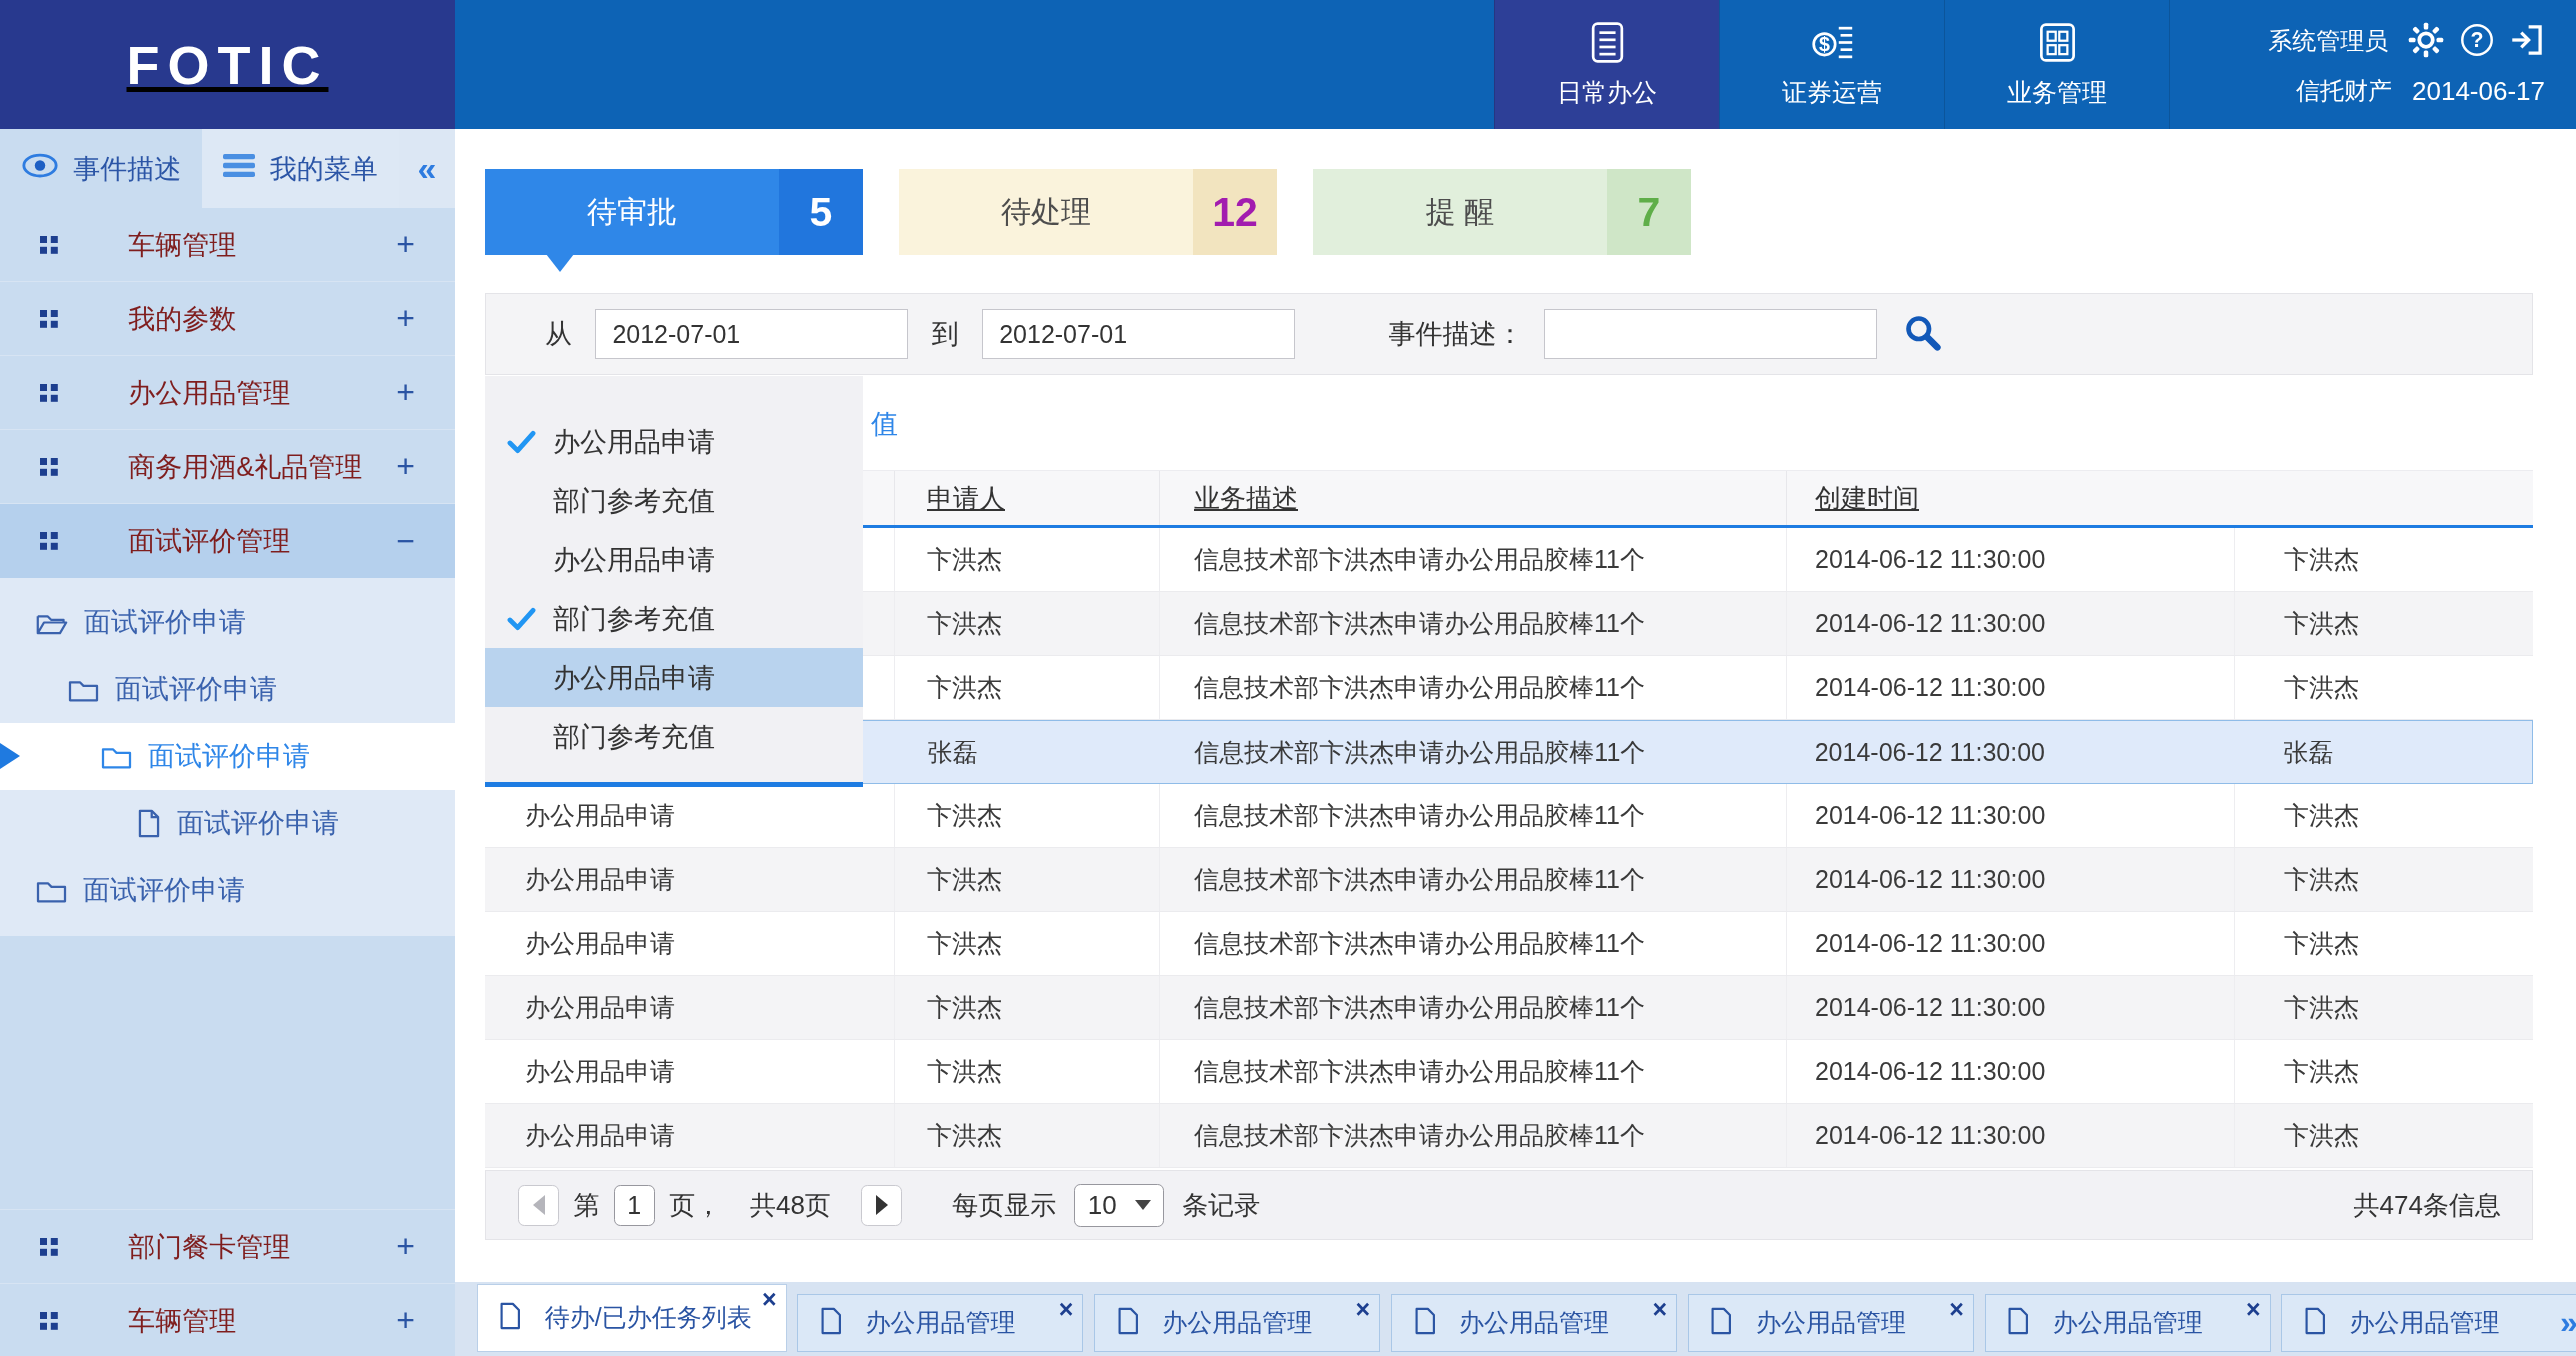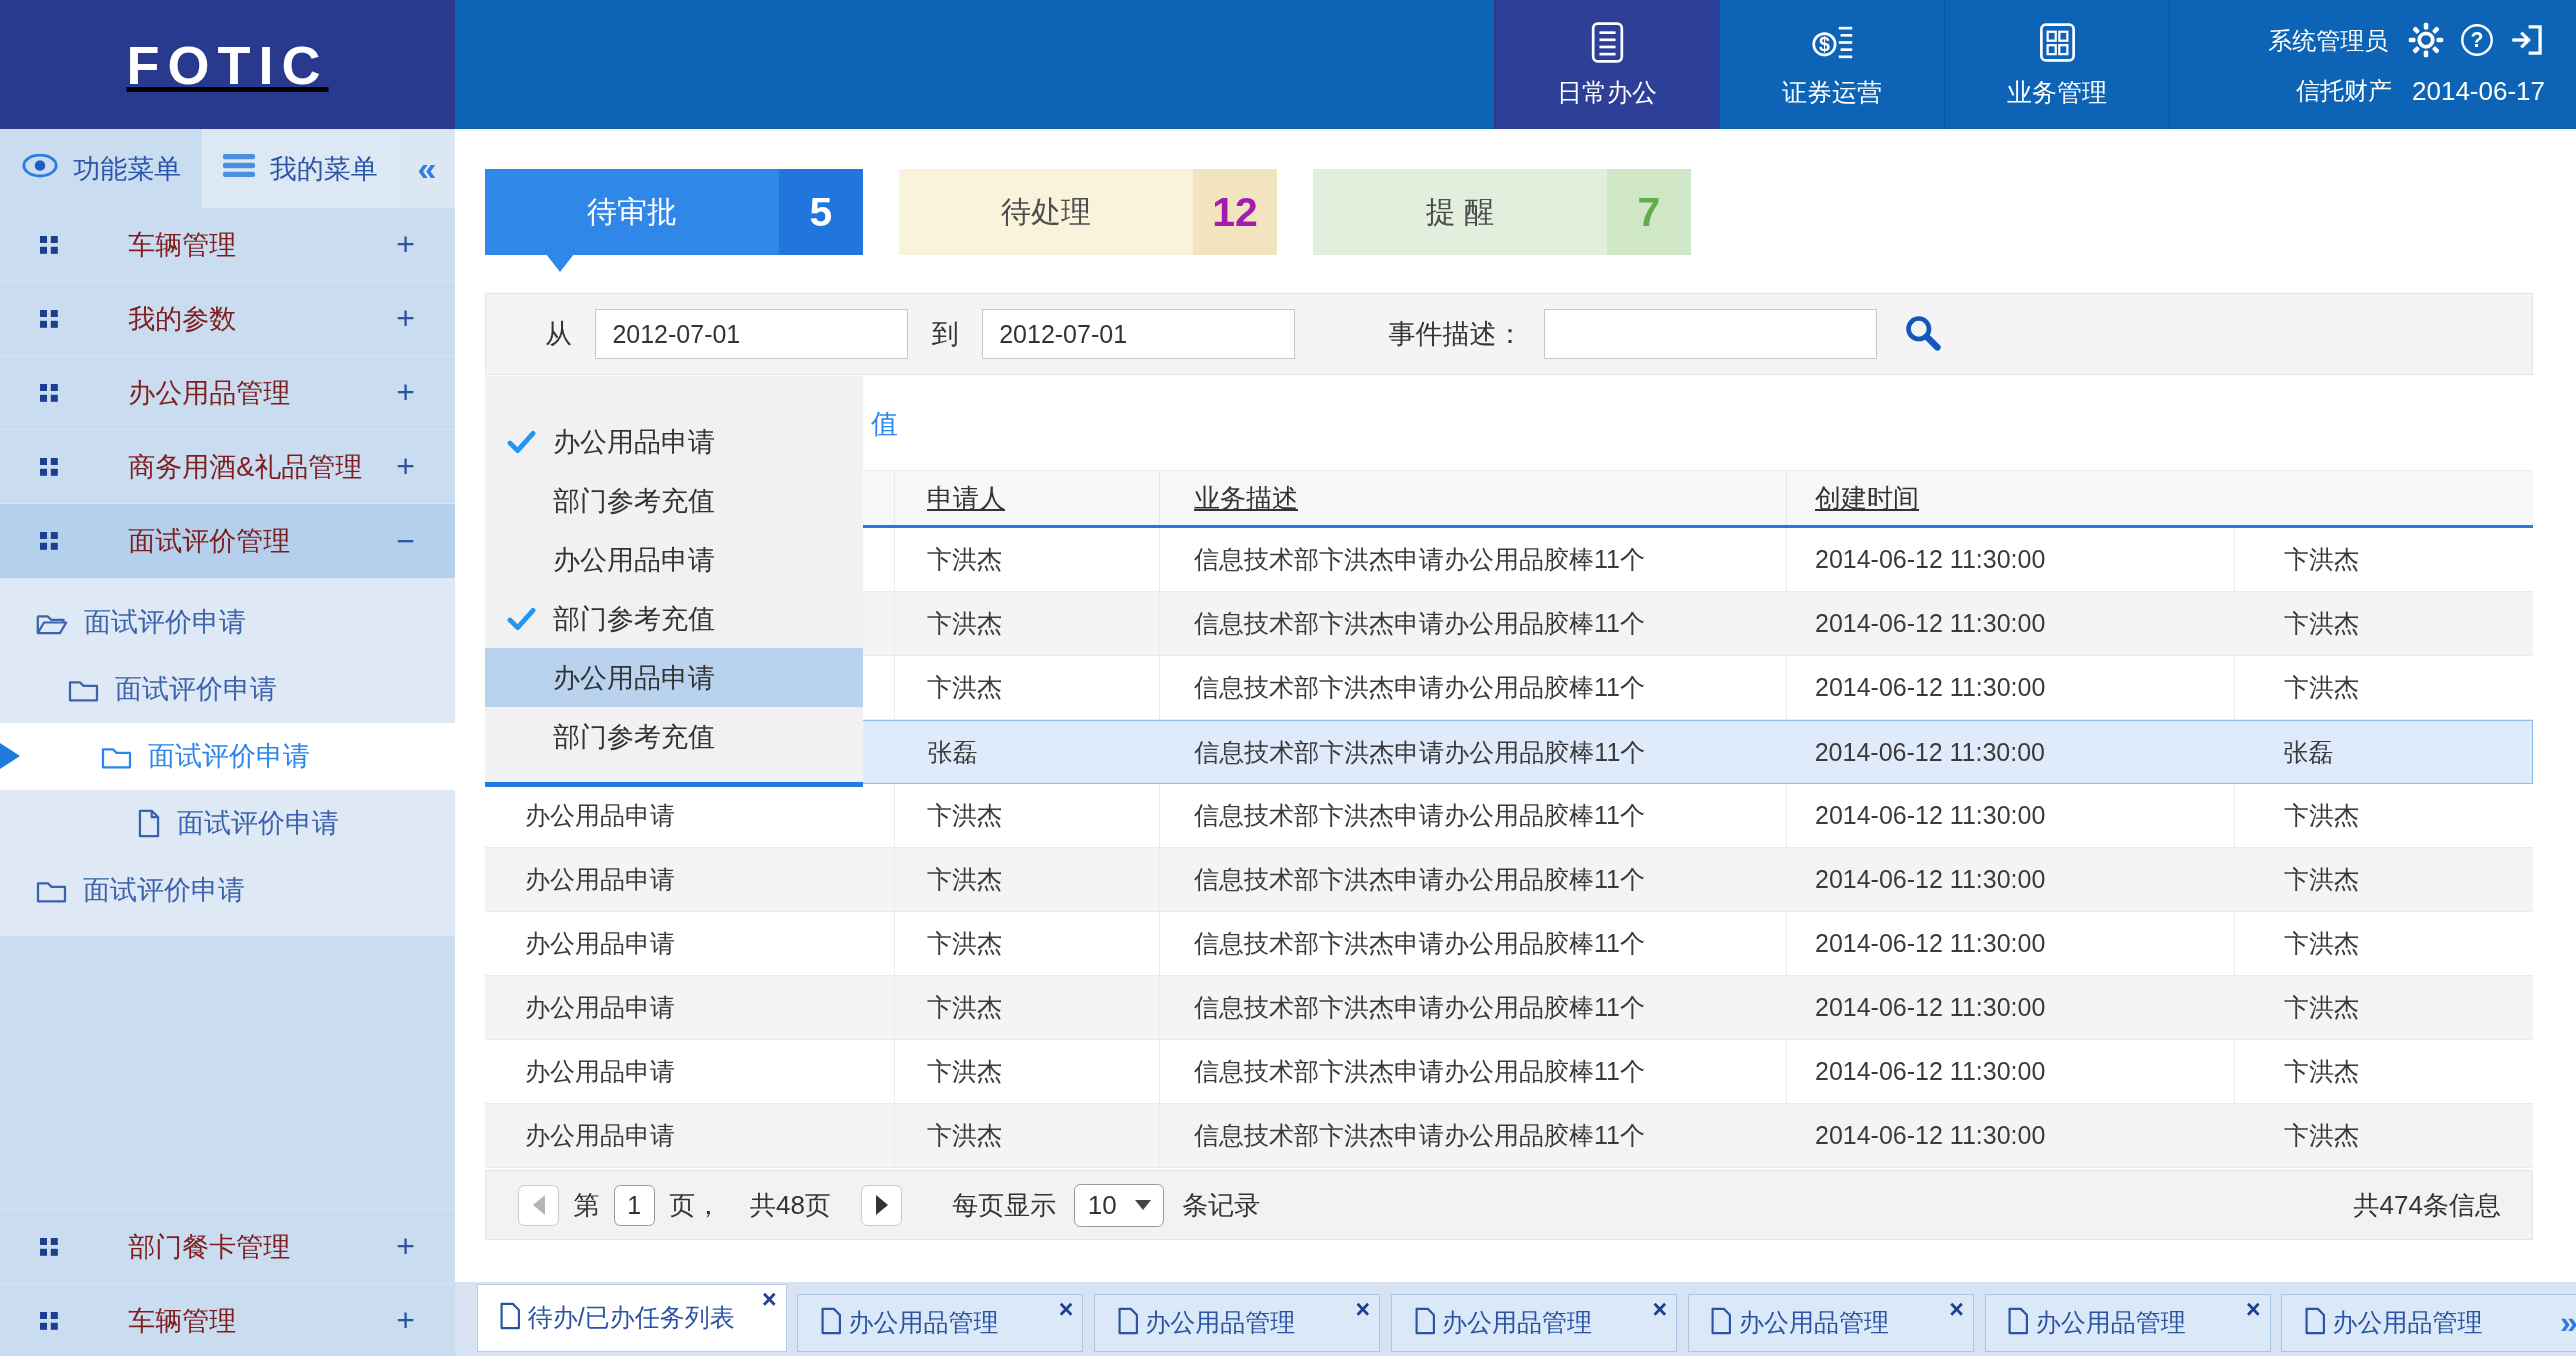--- a/index.html
+++ b/index.html
@@ -111,21 +111,21 @@
   .pp-label { margin:0 18px 0 50px; }
   .pp-select { width:90px; height:43px; background:#fff; border:0.9px solid #97979e; border-radius:6.3px; display:flex; align-items:center; justify-content:space-between; padding:0 12.6px; cursor:pointer; }
   .pp-tri { width:0; height:0; border-left:8px solid transparent; border-right:8px solid transparent; border-top:10px solid #444; }
   .records-label { margin-left:18px; }
   .total-info { margin-left:auto; }
 
   
   .bottom-bar { position:absolute; left:0; top:1153px; width:2121px; height:76px; background:#d7e3f2; display:flex; align-items:flex-end; gap:10.8px; padding:0 0 6.3px 21.6px; overflow:hidden; }
   .b-tab { height:58px; flex:0 0 286px; background:#dbe8f7; border:0.9px solid #a9c7e7; display:flex; align-items:center; padding:0 12.6px 0 21.6px; position:relative; cursor:pointer; }
   .b-tab.active { height:68px; flex:0 0 310px; background:#ffffff; border-color:#b9cfe8; }
-  .b-label { font-size:25px; color:#2a54a3; margin-left:6px; white-space:nowrap; }
+  .b-label { font-size:25px; color:#2a54a3; margin-left:23px; white-space:nowrap; }
   .b-close { position:absolute; top:1.8px; right:9px; font-size:25px; font-weight:bold; color:#1d3f8f; cursor:pointer; line-height:1; }
   .b-more { margin-left:auto; font-size:32px; font-weight:bold; color:#2e7ce0; }
 </style>
 </head>
 <body>
 
 <div class="screen">
 
   <div class="header">
     <div class="logo-block">
@@ -219,21 +219,21 @@
 
   <div class="sidebar">
     <div class="side-tabs">
       <div class="side-tab t1">
         <span>
           <svg width="38" height="27" viewBox="0 0 40 28">
               <ellipse cx="20" cy="14" rx="17" ry="11" fill="none" stroke="#2e7ce0" stroke-width="3"></ellipse>
               <circle cx="20" cy="14" r="5.5" fill="#1d5fc4"></circle>
             </svg>
         </span>
-        <span>功能菜单</span>
+        <span>事件描述</span>
       </div>
       <div class="side-tab t2">
         <span>
           <svg width="32" height="25" viewBox="0 0 36 28">
               <rect x="0" y="1" width="36" height="6" rx="2" fill="#4a8fe2"></rect>
               <rect x="0" y="11" width="36" height="6" rx="2" fill="#4a8fe2"></rect>
               <rect x="0" y="21" width="36" height="6" rx="2" fill="#4a8fe2"></rect>
             </svg>
         </span>
         <span>我的菜单</span>

